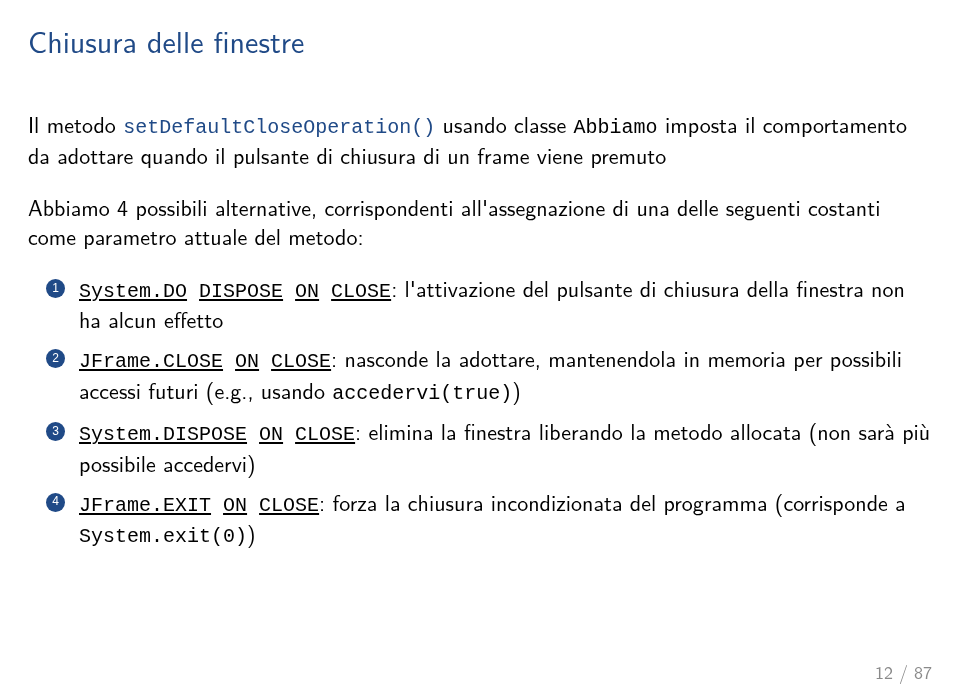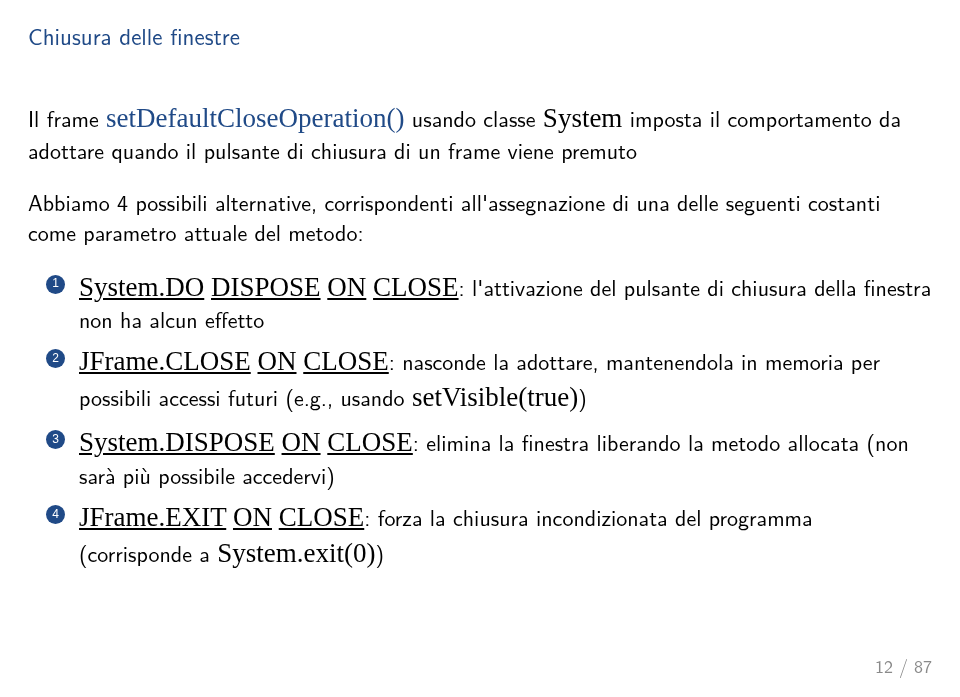--- a/index.html
+++ b/index.html
@@ -8,31 +8,31 @@
     height: 697px;
     background: #ffffff;
     font-family: "CMU Sans Serif", "Latin Modern Sans", "Computer Modern", Arial, sans-serif;
     font-size: 22px;
     color: #000000;
     position: relative;
     padding: 18px 28px;
   }
   .title {
     color: #204a87;
-    font-size: 23px;
+    font-size: 30px;
     font-weight: 400;
     margin-bottom: 48px;
   }
   .para {
     margin-bottom: 22px;
     line-height: 1.35;
   }
   .tt {
-    font-family: Liberation Serif, serif;
-    font-size: 27px;
+    font-family: Liberation Mono, monospace;
+    font-size: 20px;
     text-align: center;
   }
   .body-tt {
     color: #204a87;
   }
   .list {
     margin-top: 6px;
   }
   .list-item {
     display: flex;
@@ -53,50 +53,50 @@
     flex-shrink: 0;
     margin-top: 5px;
     margin-left: 18px;
     margin-right: 14px;
     font-family: Arial, sans-serif;
   }
   .item-body { flex: 1; }
   .code-und { text-decoration: underline; text-underline-offset: 2px; }
   .footer {
     position: absolute;
-    bottom: 18px;
+    bottom: 12px;
     right: 28px;
     font-size: 18px;
     color: #8a8a8a;
   }
 </style>
 </head>
 <body>
 
 <h1 class="title">Chiusura delle finestre</h1>
 
 <p class="para">
-  <span>Il frame </span><span class="tt body-tt">setDefaultCloseOperation()</span><span> usando classe </span><span class="tt">System</span><span> imposta il comportamento da adottare quando il pulsante di chiusura di un frame viene premuto</span>
+  <span>Il metodo </span><span class="tt body-tt">setDefaultCloseOperation()</span><span> usando classe </span><span class="tt">Abbiamo</span><span> imposta il comportamento da adottare quando il pulsante di chiusura di un frame viene premuto</span>
 </p>
 
 <p class="para">Abbiamo 4 possibili alternative, corrispondenti all'assegnazione di una delle seguenti costanti come parametro attuale del metodo:</p>
 
 <div class="list">
 
   <div class="list-item">
     <div class="bullet">1</div>
     <div class="item-body">
       <span class="tt"><span class="code-und">System.DO</span> <span class="code-und">DISPOSE</span> <span class="code-und">ON</span> <span class="code-und">CLOSE</span></span><span>: l'attivazione del pulsante di chiusura della finestra non ha alcun effetto</span>
     </div>
   </div>
 
   <div class="list-item">
     <div class="bullet">2</div>
     <div class="item-body">
-      <span class="tt"><span class="code-und">JFrame.CLOSE</span> <span class="code-und">ON</span> <span class="code-und">CLOSE</span></span><span>: nasconde la adottare, mantenendola in memoria per possibili accessi futuri (e.g., usando </span><span class="tt">setVisible(true)</span><span>)</span>
+      <span class="tt"><span class="code-und">JFrame.CLOSE</span> <span class="code-und">ON</span> <span class="code-und">CLOSE</span></span><span>: nasconde la adottare, mantenendola in memoria per possibili accessi futuri (e.g., usando </span><span class="tt">accedervi(true)</span><span>)</span>
     </div>
   </div>
 
   <div class="list-item">
     <div class="bullet">3</div>
     <div class="item-body">
       <span class="tt"><span class="code-und">System.DISPOSE</span> <span class="code-und">ON</span> <span class="code-und">CLOSE</span></span><span>: elimina la finestra liberando la metodo allocata (non sarà più possibile accedervi)</span>
     </div>
   </div>
 

